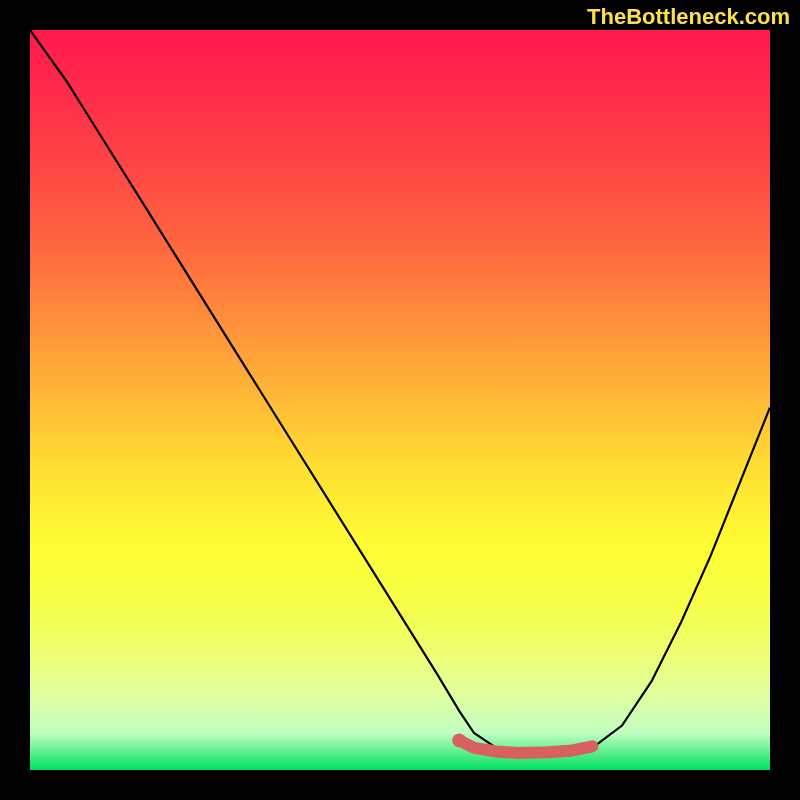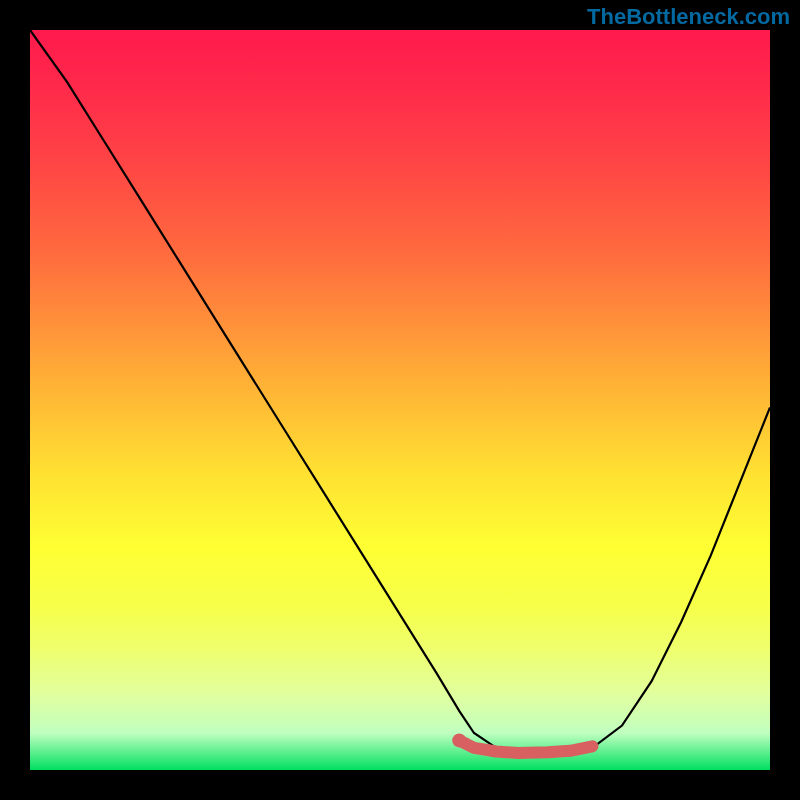--- a/index.html
+++ b/index.html
@@ -1,17 +1,17 @@
 <!DOCTYPE html>
 <html><head>
 <meta charset="utf-8">
 <style>
   * { margin: 0; padding: 0; box-sizing: border-box; }
   body { width: 800px; height: 800px; background: #000; font-family: Arial, sans-serif; position: relative; }
-  .watermark { position: absolute; top: 4px; right: 10px; color: #0369a1; font-size: 22px; font-weight: bold; z-index: 10; }
+  .watermark { position: absolute; top: 4px; right: 10px; color: #fde047; font-size: 22px; font-weight: bold; z-index: 10; }
   .plot-area { position: absolute; top: 30px; left: 30px; width: 740px; height: 740px; }
   .gradient-bg { position: absolute; inset: 0; background: linear-gradient(to bottom,
       #ff1a4d 0%,
       #ff2a4a 8%,
       #ff4545 18%,
       #ff6a3e 30%,
       #ff923a 40%,
       #ffba35 50%,
       #ffe132 60%,
       #feff33 70%,

